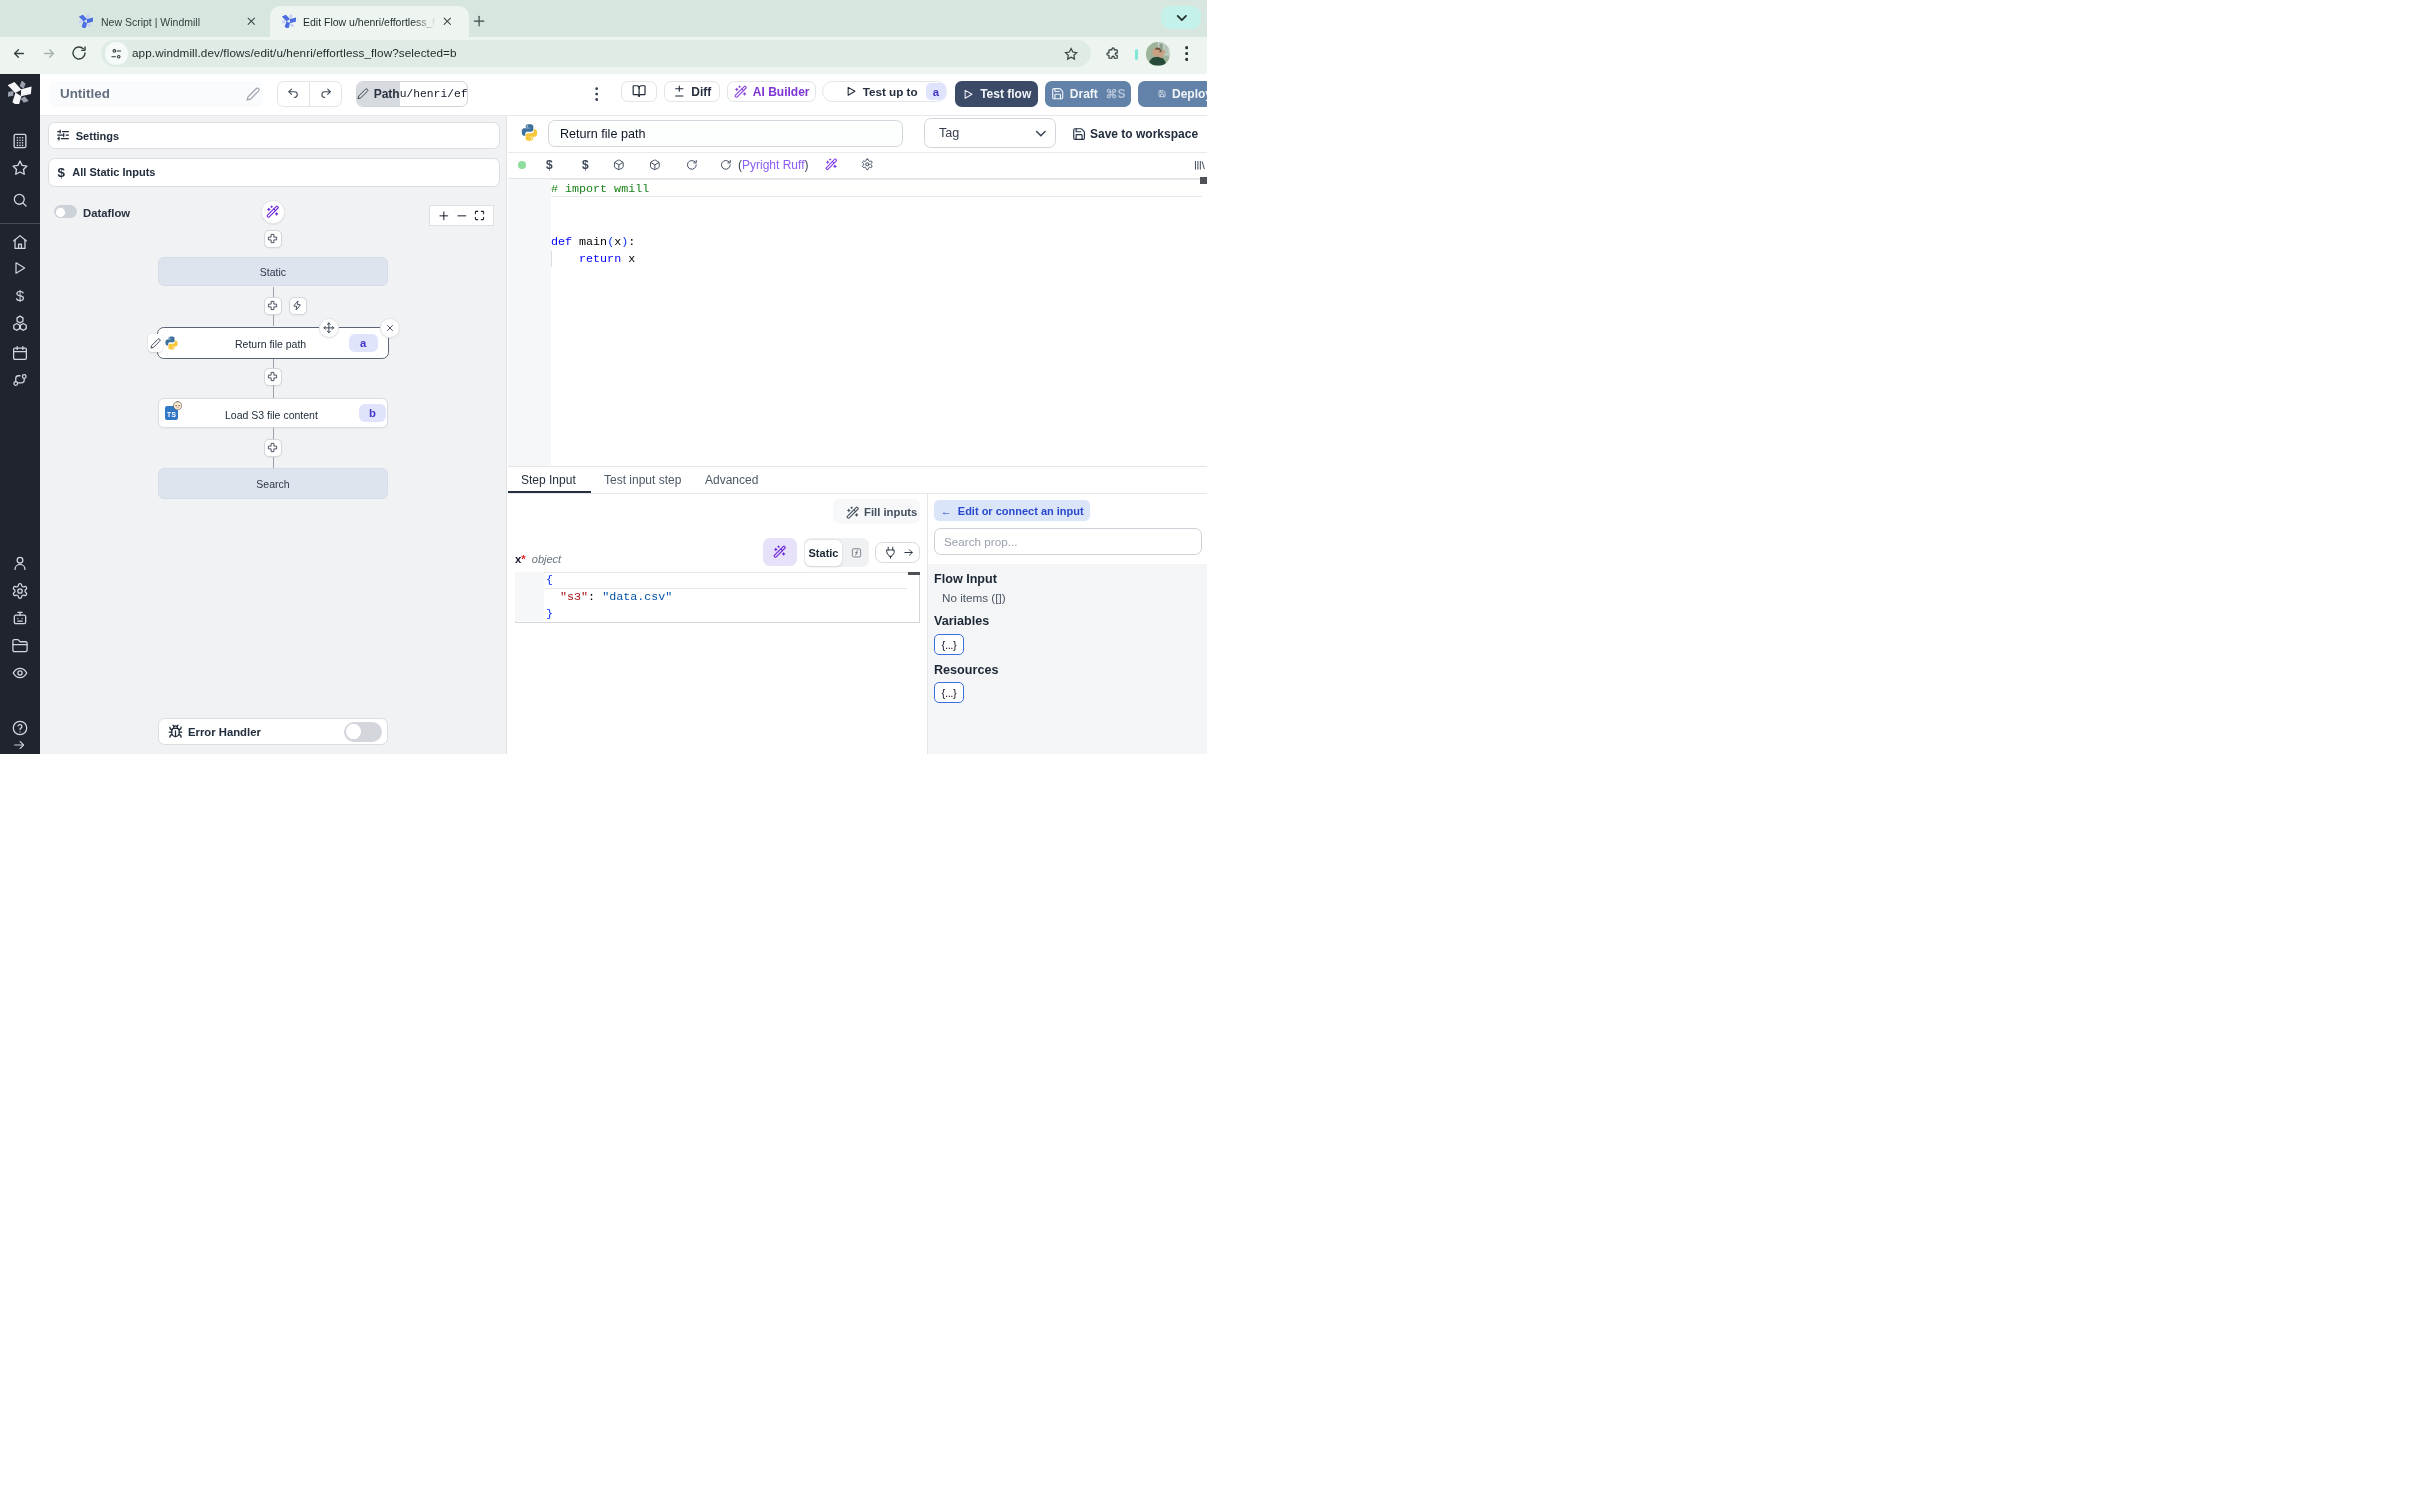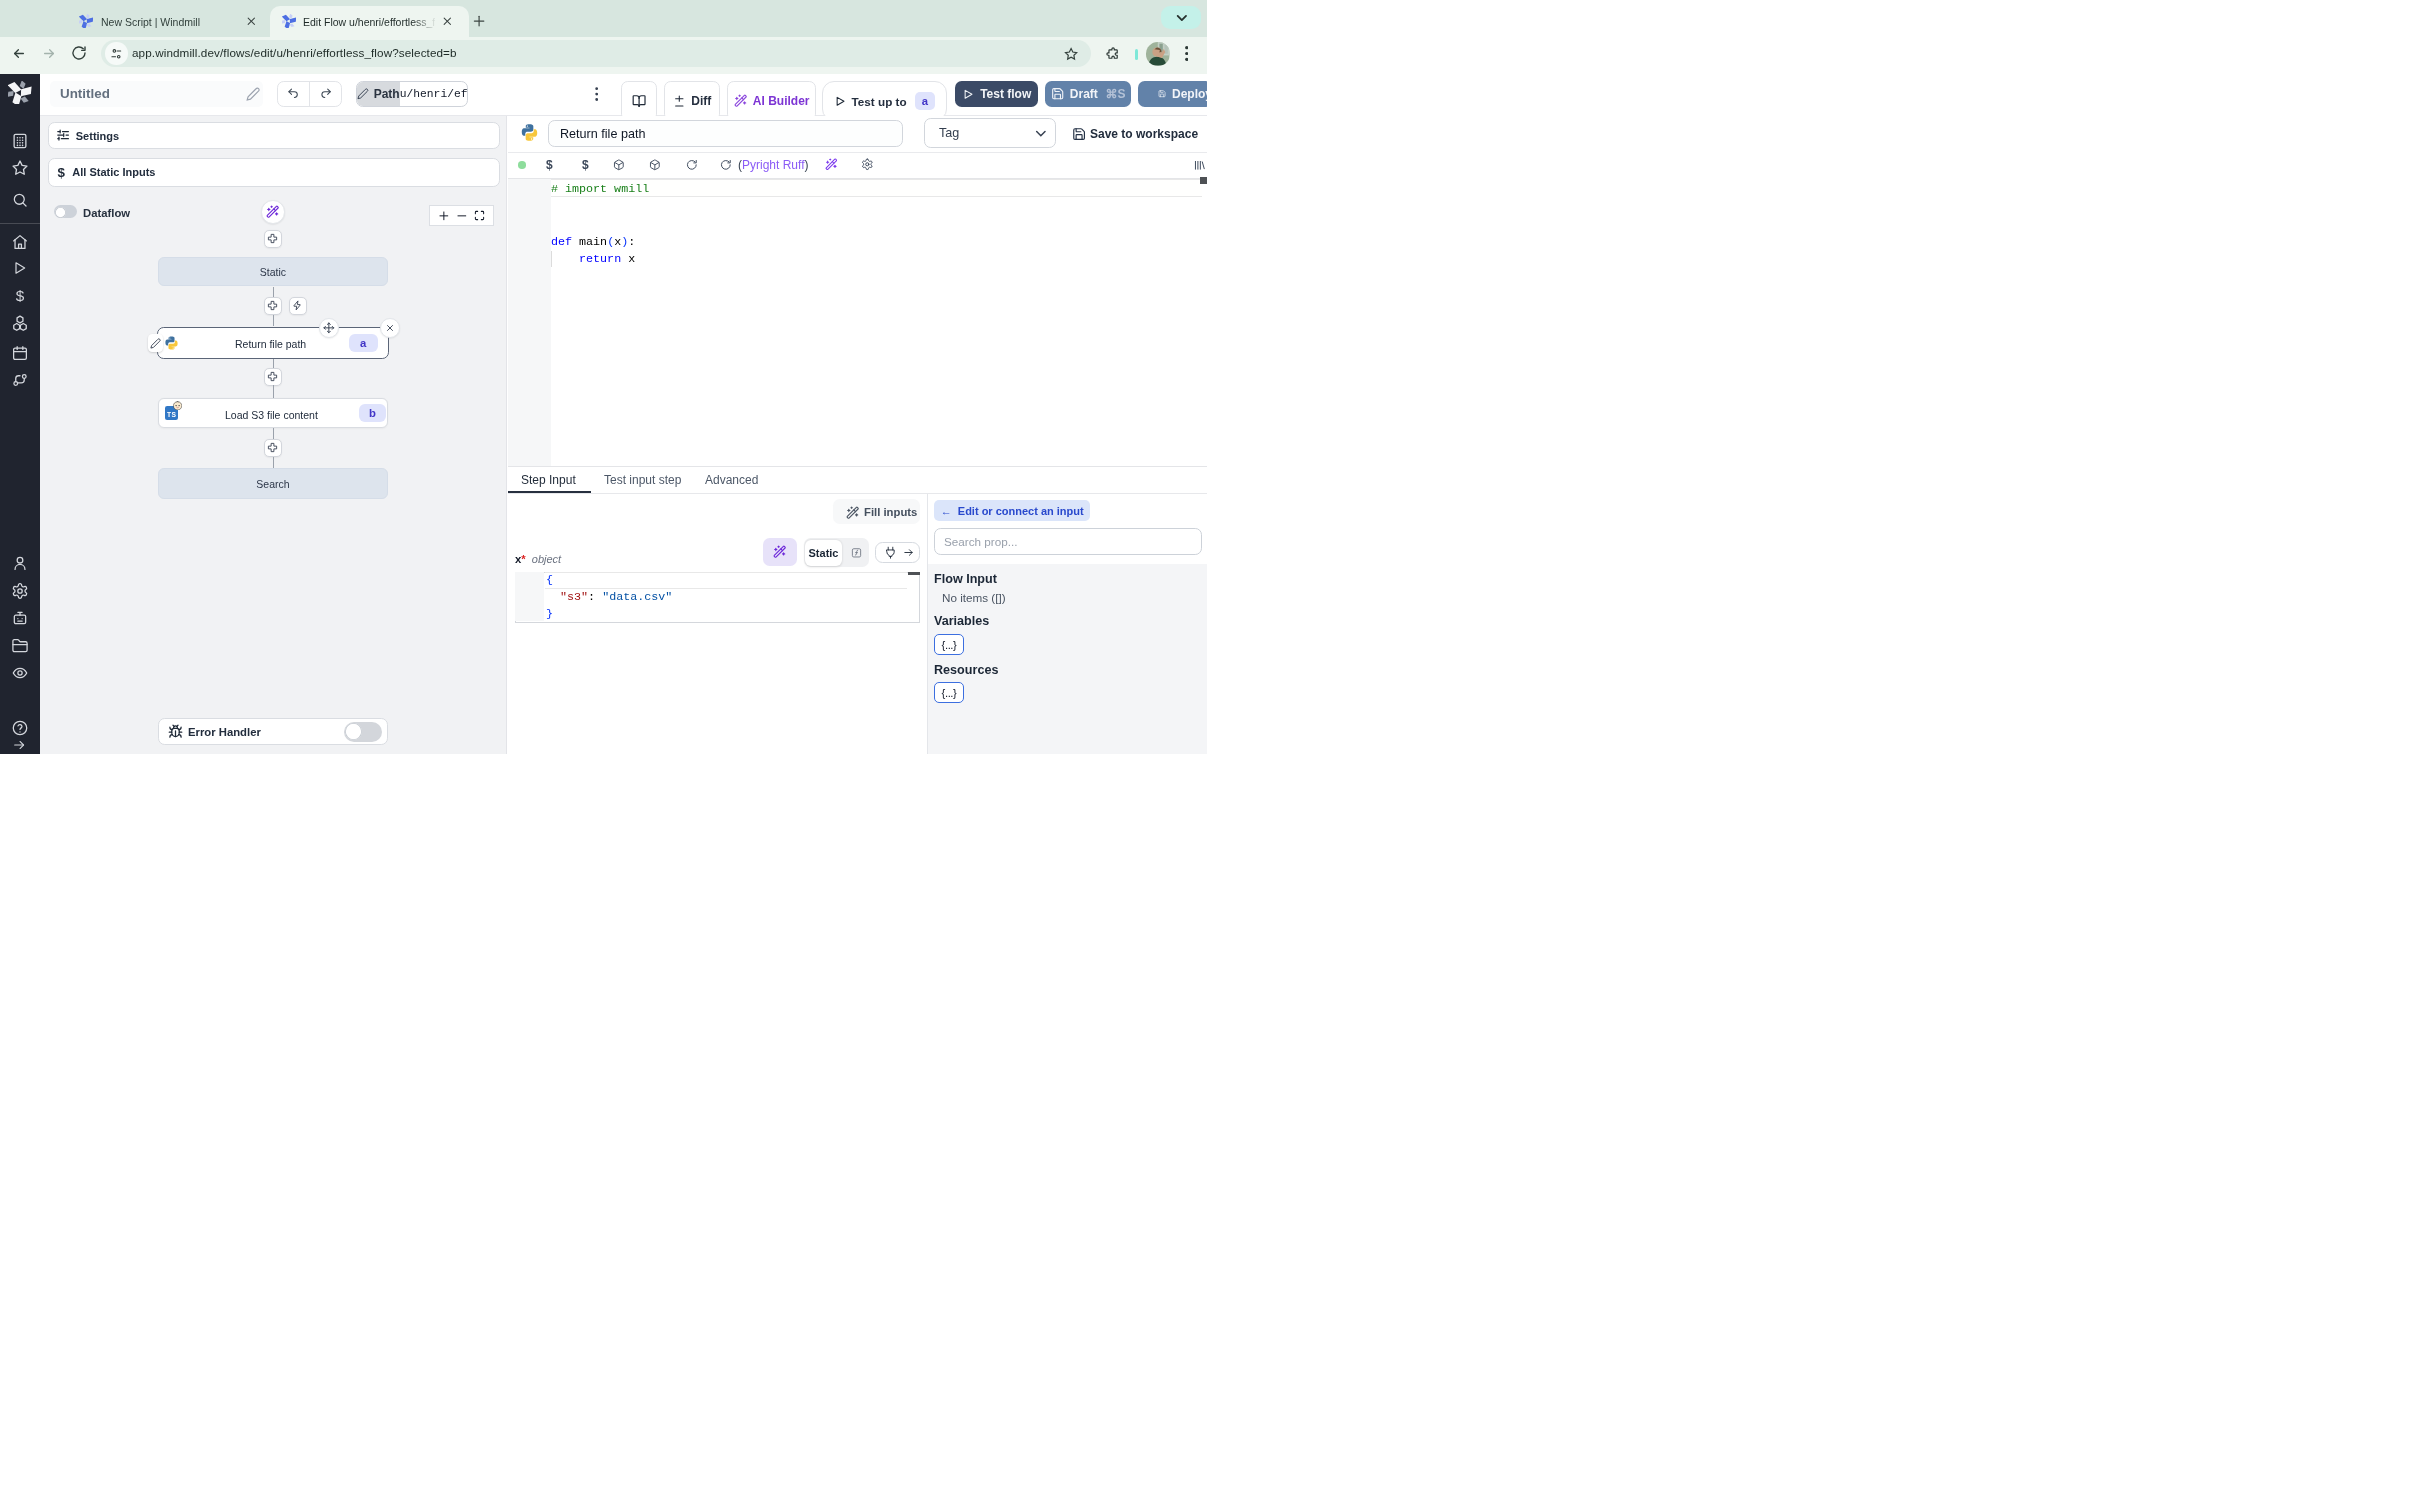--- a/index.html
+++ b/index.html
@@ -12,21 +12,21 @@
 
 #tabstrip{left:0;top:0;width:1207px;height:37px;background:#d7e6df;}
 #btoolbar{left:0;top:37px;width:1207px;height:37px;background:#eef5f0;}
 .tabtitle{font-size:10.5px;color:#32403c;white-space:nowrap;}
 
 #sidebar{left:0;top:74px;width:40px;height:680px;background:#20242f;}
 #apptoolbar{left:40px;top:74px;width:1167px;height:42px;background:#fff;border-bottom:0.8px solid #e7e8ec;}
 #leftpanel{left:40px;top:116px;width:467px;height:638px;background:#f1f2f4;border-right:0.8px solid #e3e4e8;}
 #rightpanel{left:508px;top:116px;width:699px;height:638px;background:#fff;}
 .whitebox{background:#fff;border:0.8px solid #dadde2;border-radius:6.7px;}
-.tbtn{position:absolute;top:81px;height:40px;border:0.8px solid #e2e4e8;border-radius:6.7px;background:#fff;display:flex;align-items:center;justify-content:center;gap:5.9px;font-size:12px;font-weight:600;color:#252f3f;white-space:nowrap;}
+.tbtn{position:absolute;top:81px;height:21px;border:0.8px solid #e2e4e8;border-radius:6.7px;background:#fff;display:flex;align-items:center;justify-content:center;gap:5.9px;font-size:12px;font-weight:600;color:#252f3f;white-space:nowrap;}
 .bluebtn{position:absolute;top:81px;height:26px;border-radius:6.7px;display:flex;align-items:center;justify-content:center;gap:5.9px;font-size:12px;font-weight:600;color:#f2f4f8;white-space:nowrap;}
 .node{position:absolute;left:158px;width:230px;border-radius:5.9px;display:flex;align-items:center;justify-content:center;font-size:10.5px;color:#2c3648;}
 .ionode{background:#dde4ed;border:0.8px solid #d5dde8;}
 .plusbtn{position:absolute;width:17.6px;height:17.6px;background:#fff;border:0.8px solid #d3d6dc;border-radius:5px;display:flex;align-items:center;justify-content:center;box-shadow:0 0.8px 1.3px rgba(0,0,0,.05);}
 .cline{position:absolute;left:273px;width:0.8px;background:#9aa1ab;}
 .circbtn{position:absolute;background:#fff;border:0.8px solid #e3e6ea;border-radius:50%;display:flex;align-items:center;justify-content:center;box-shadow:0 0.8px 1.7px rgba(0,0,0,.08);}
 .badge{position:absolute;border-radius:5.9px;background:#dfe3fc;color:#4236c7;font-weight:700;font-size:11.3px;display:flex;align-items:center;justify-content:center;}
 .codeln{position:absolute;font-family:"Liberation Mono",monospace;font-size:11.7px;line-height:17.6px;white-space:pre;}
 .kw{color:#0000ff;}.cmt{color:#1a801a;}.brk{color:#0431fa;}.str{color:#0451a5;}.key{color:#a31515;}
 .h3{font-weight:700;font-size:12.6px;color:#1c2736;}
@@ -361,21 +361,21 @@
 <div class="tbtn" style="left:727px;width:89px;color:#7d35d4;"><svg width="13.4" height="13.4" viewBox="0 0 24 24" fill="none" stroke="#8b46dd" stroke-width="2" stroke-linecap="round" stroke-linejoin="round">
       <path d="m21.64 3.64-1.28-1.28a1.21 1.21 0 0 0-1.72 0L2.36 18.64a1.21 1.21 0 0 0 0 1.72l1.28 1.28a1.2 1.2 0 0 0 1.72 0L21.64 5.36a1.2 1.2 0 0 0 0-1.72"></path>
       <path d="m14 7 3 3"></path>
       <path d="M5 6v4"></path>
       <path d="M19 14v4"></path>
       <path d="M10 2v2"></path>
       <path d="M7 8H3"></path>
       <path d="M21 16h-4"></path>
       <path d="M11 3H9"></path>
     </svg>AI Builder</div>
-<div class="tbtn" style="left:822px;width:125px;justify-content:flex-start;padding-left:11px;gap:5px;font-size:11.7px;border-radius:12px;">
+<div class="tbtn" style="left:822px;width:125px;justify-content:flex-end;padding-left:11px;gap:5px;font-size:11.7px;border-radius:12px;">
     <svg width="12.6" height="12.6" viewBox="0 0 24 24" fill="none" stroke="#1f2937" stroke-width="2" stroke-linejoin="round">
       <path d="M6 4.5 19 12 6 19.5Z"></path>
     </svg>
     <span>Test up to</span>
     <span style="margin-left:3.4px;width:20px;height:17.6px;border-radius:5px;background:#dfe3fc;color:#4236c7;font-weight:700;font-size:11.3px;display:flex;align-items:center;justify-content:center;">a</span>
   </div>
 <div class="bluebtn" style="left:955px;width:83px;background:#3b4a66;"><svg width="12.6" height="12.6" viewBox="0 0 24 24" fill="none" stroke="#eef1f5" stroke-width="2" stroke-linejoin="round">
       <path d="M6 4.5 19 12 6 19.5Z"></path>
     </svg>Test flow</div>
 <div class="bluebtn" style="left:1045px;width:86px;background:#6282a9;"><svg width="13.4" height="13.4" viewBox="0 0 24 24" fill="none" stroke="#f0f3f7" stroke-width="2" stroke-linecap="round" stroke-linejoin="round">

